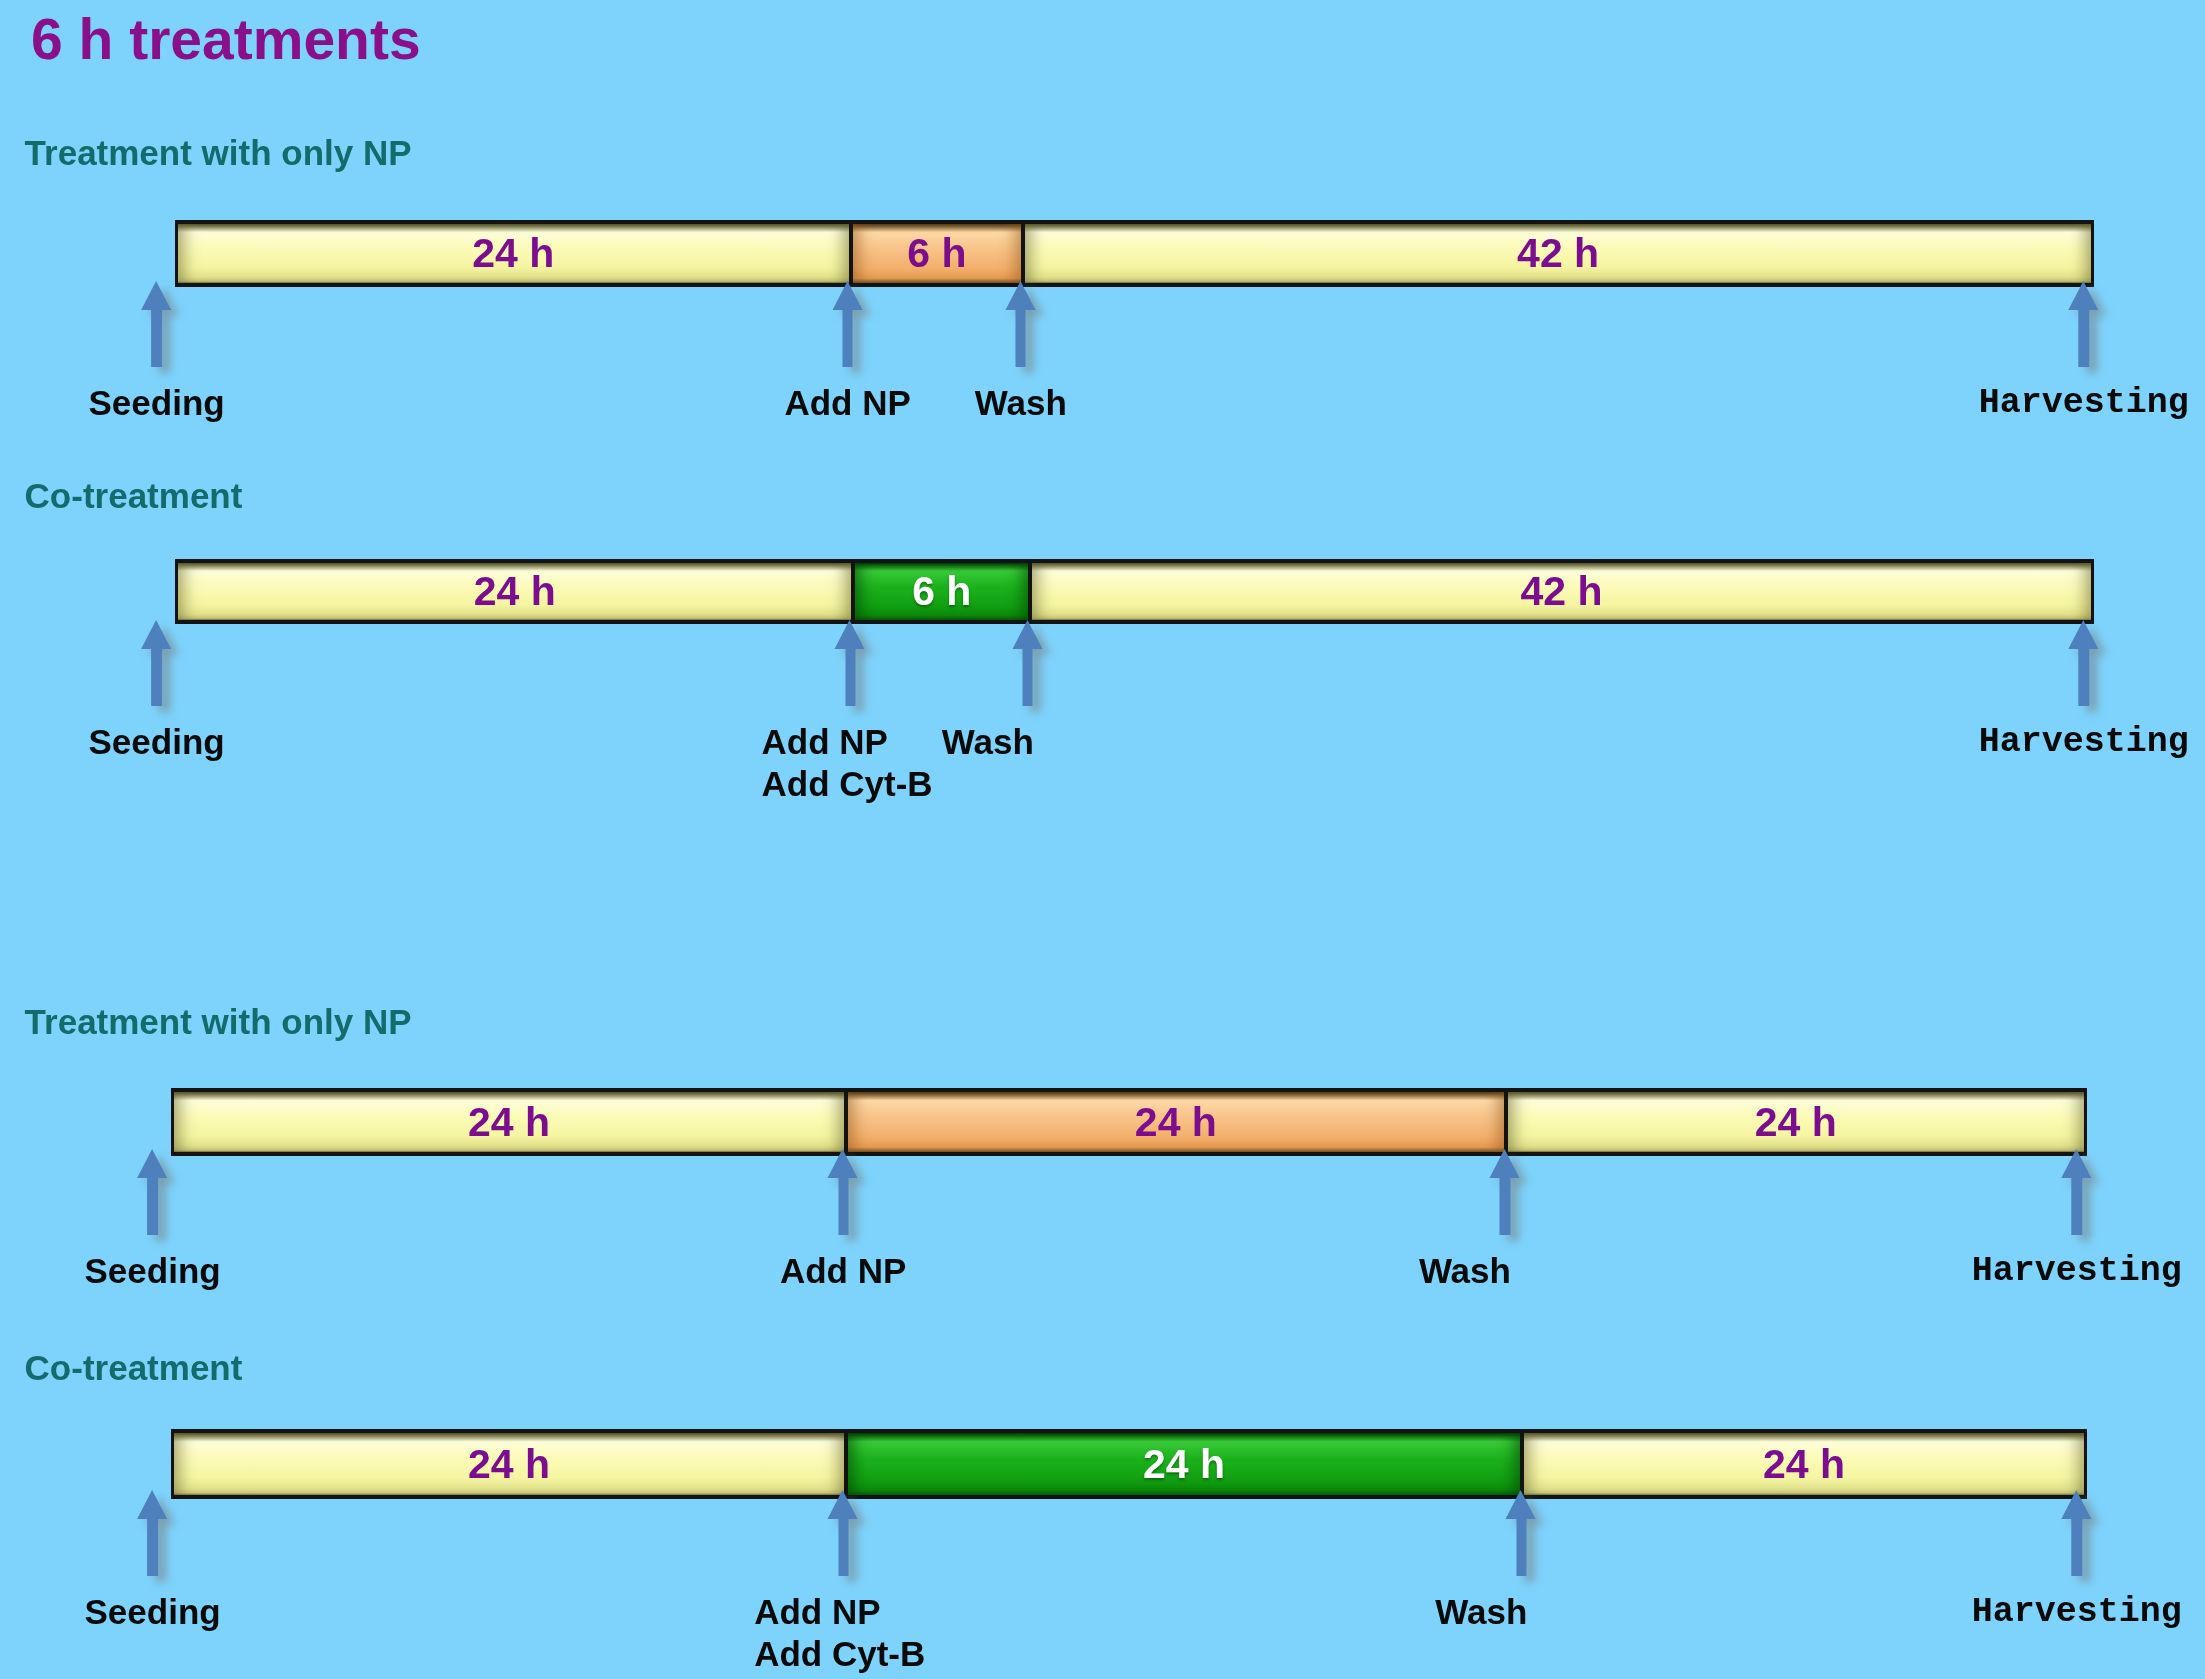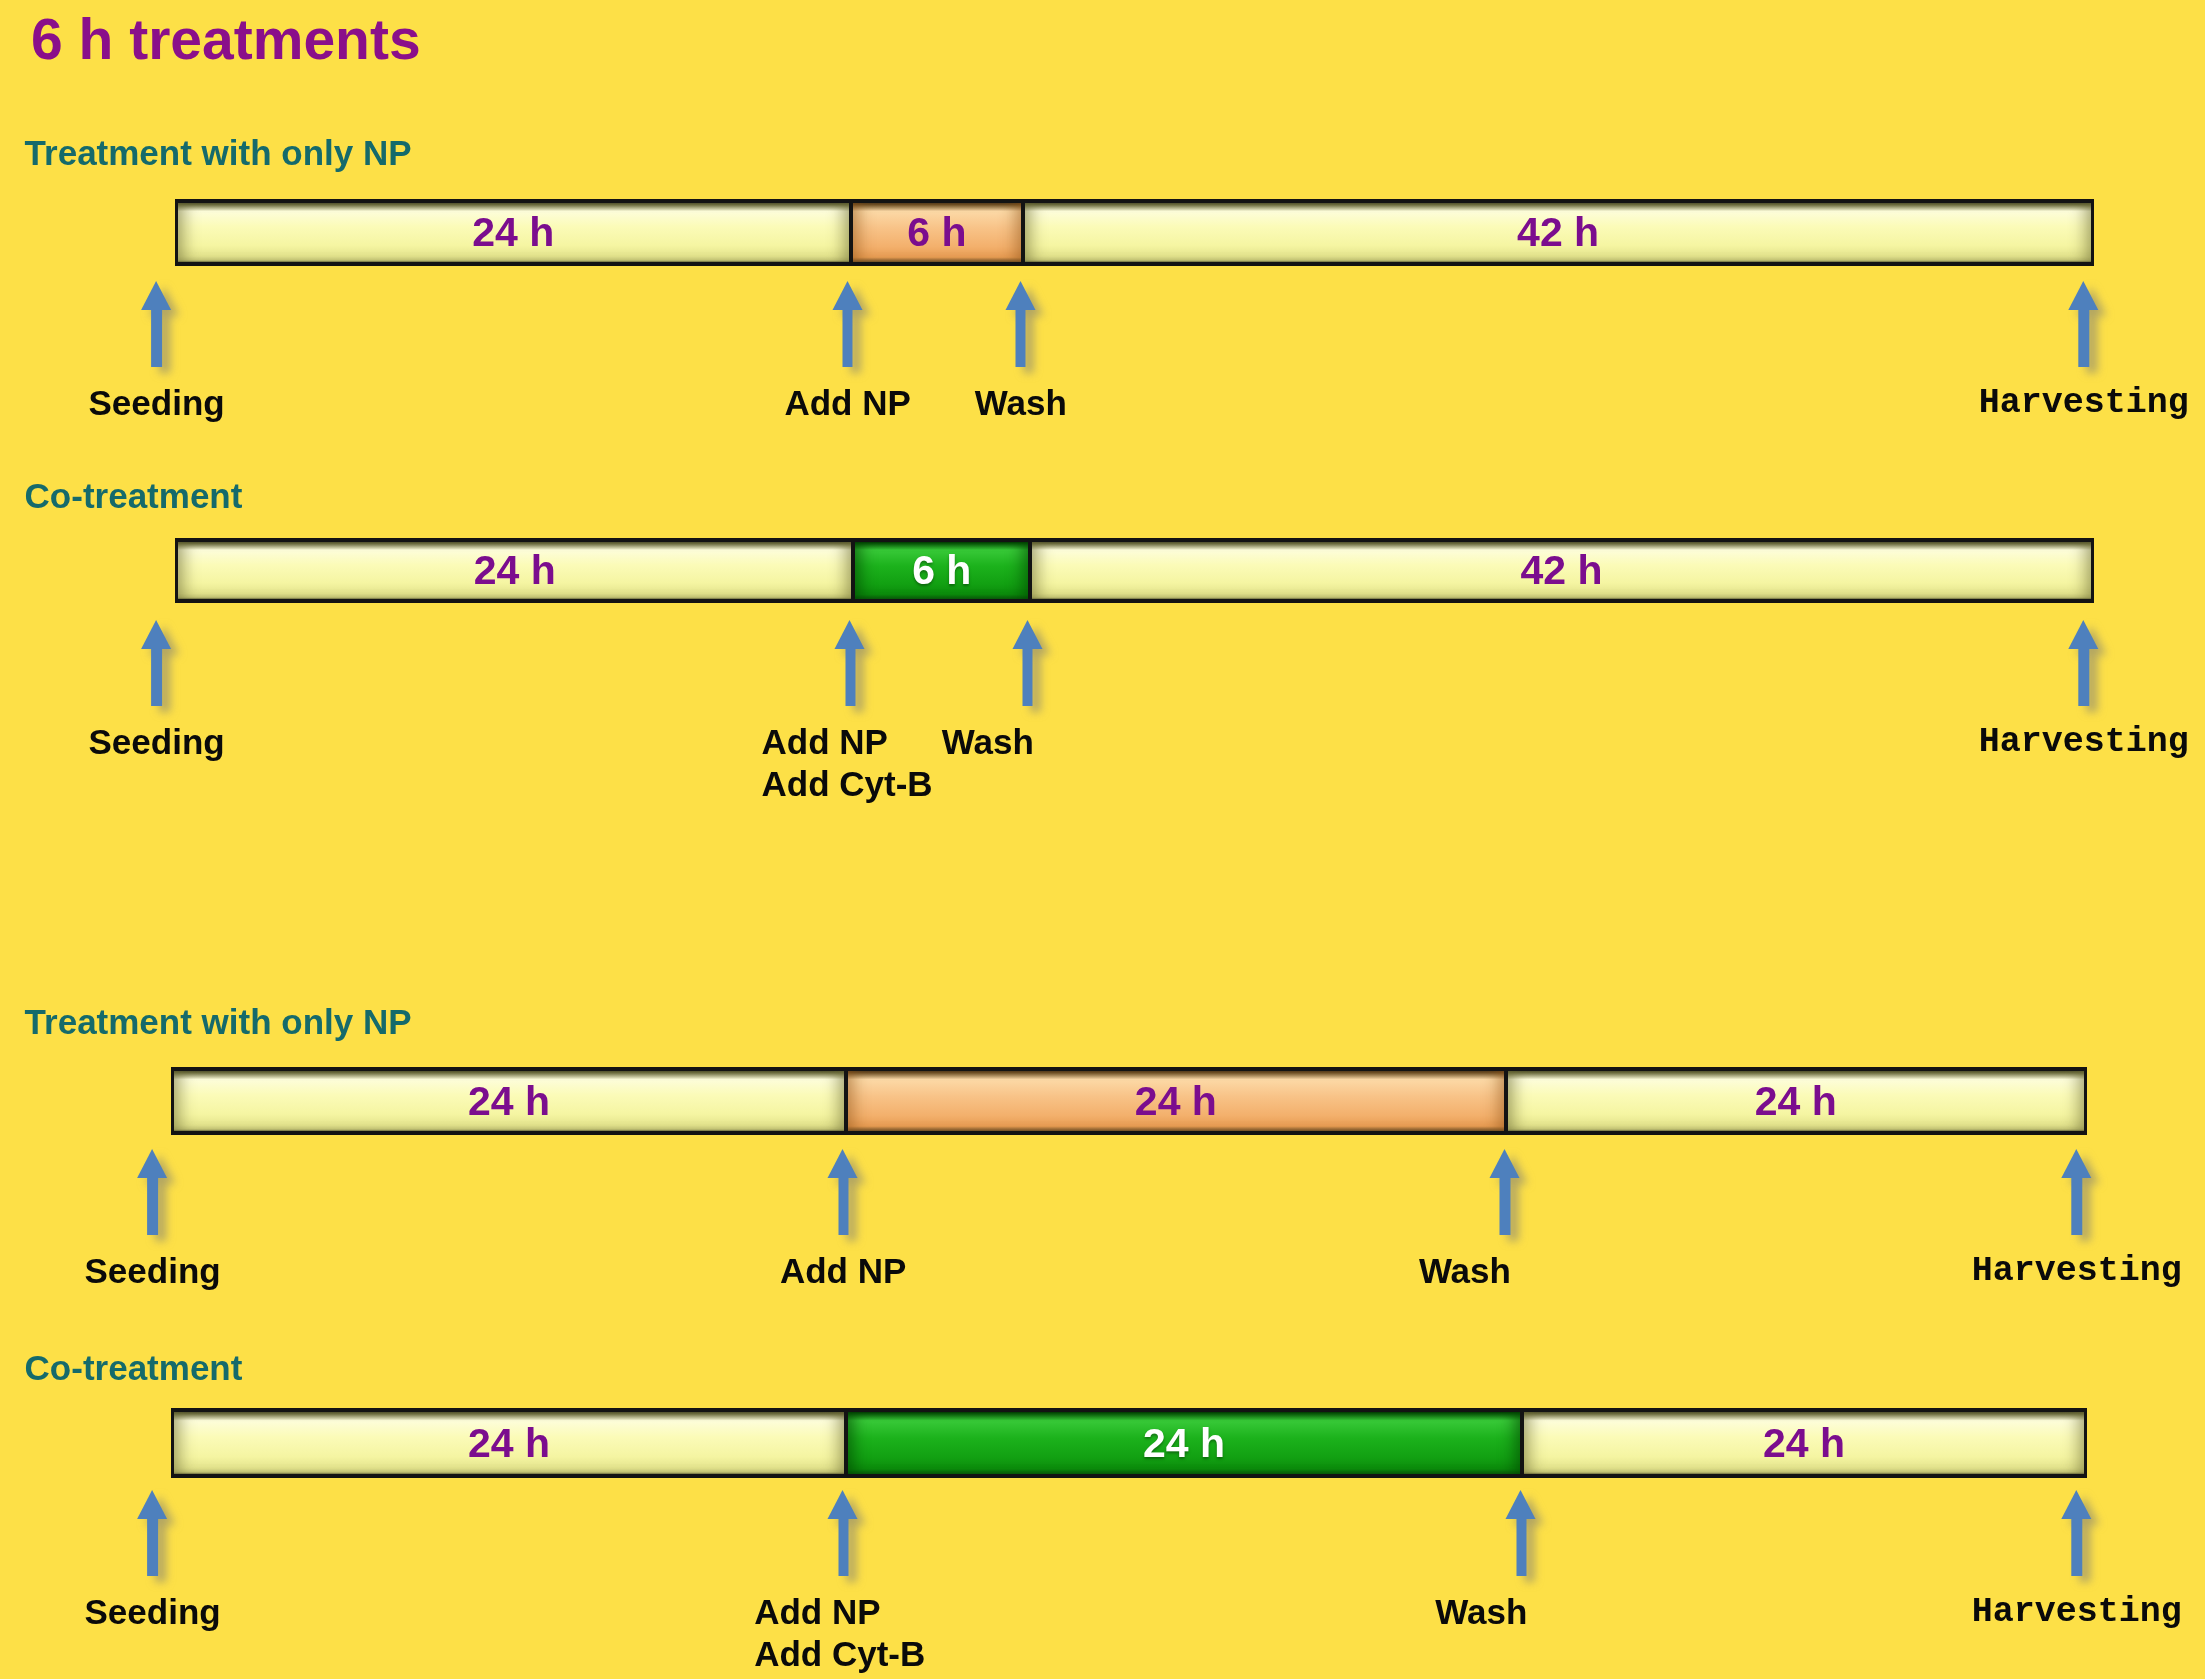--- a/index.html
+++ b/index.html
@@ -1,20 +1,20 @@
 <!DOCTYPE html>
 <html style="font-size:11px"><head>
 <meta charset="utf-8">
 <style>
   html,body{margin:0;padding:0;background:#ffffff;}
   #figure{
     position:relative;
     width:2205px;
     height:1679px;
-    background:#fde047;
+    background:#7dd3fc;
     font-family:"Liberation Sans",sans-serif;
     font-weight:bold;
     overflow:hidden;
   }
   .section-title{
     position:absolute;
     font-size:57px;
     line-height:1.05;
     color:#8A0F8A;
     white-space:nowrap;
@@ -34,20 +34,21 @@
   #dh-1-1{left:24.6px;top:1350px;}
 
   .bar{
     position:absolute;
     display:flex;
     box-sizing:border-box;
     border:3.4px solid #131313;
     border-top-width:4.1px;
     border-bottom-width:4.8px;
     background:#131313;
+    margin-top:21px;
   }
   #bar-0-0{left:175px;top:199px;width:1919px;height:67px;}
   #bar-0-1{left:175px;top:538px;width:1919px;height:65px;}
   #bar-1-0{left:171px;top:1067px;width:1916px;height:68px;}
   #bar-1-1{left:171px;top:1408px;width:1916px;height:70px;}
 
   .segment{
     height:100%;
     box-sizing:border-box;
     display:flex;

